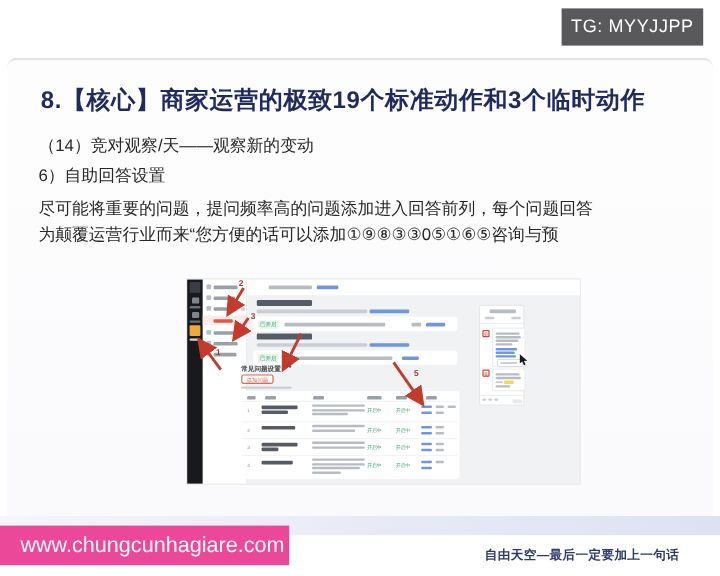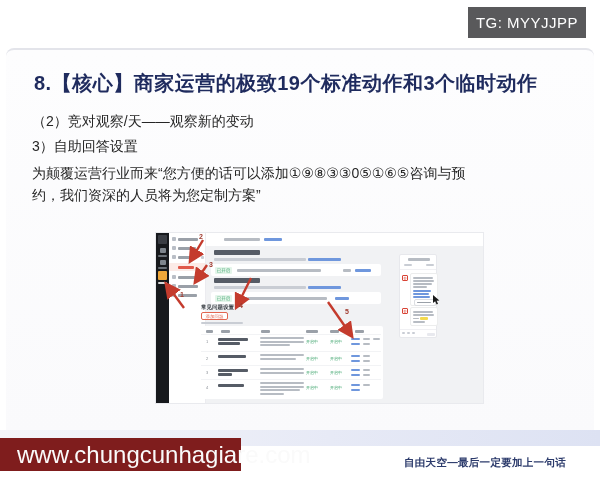--- a/index.html
+++ b/index.html
@@ -16,22 +16,22 @@
   .tg-badge{position:absolute;left:468px;top:7px;width:118px;height:31px;background:#59595b;
             color:#fff;font-size:15px;display:flex;align-items:center;justify-content:center;letter-spacing:.5px;}
   .card{position:absolute;left:6px;top:48px;width:588px;height:384px;border-radius:8px 8px 0 0;
         background:linear-gradient(180deg,#fdfdfe,#fafafc);border-top:2px solid #e3e4ea;}
   .title{position:absolute;left:28px;top:20px;font-size:20px;font-weight:700;color:#1f2b5e;letter-spacing:.5px;}
   .bodyline{position:absolute;left:26px;font-size:14px;color:#262626;}
   .para{position:absolute;left:26px;top:112px;font-size:14px;color:#262626;line-height:22.4px;white-space:nowrap;}
   .tagline{position:absolute;top:406px;right:28px;font-size:10.5px;font-weight:700;color:#2b3a6b;letter-spacing:.3px;}
   .strip{position:absolute;left:0;top:430px;width:600px;height:16px;
          background:linear-gradient(90deg,#f5f6fa,#e7eaf6 55%,#dde2f3);}
-  .watermark{position:absolute;left:0;top:438px;width:241px;height:33px;background:#7f1d1d;
-             color:#fafafa;font-size:24px;display:flex;align-items:center;padding-left:17px;box-sizing:border-box;}
+  .watermark{position:absolute;left:0;top:438px;width:241px;height:33px;background:#ec4899;
+             color:#fafafa;font-size:18px;display:flex;align-items:center;padding-left:17px;box-sizing:border-box;}
 
   
   .shot{position:absolute;left:149px;top:182px;width:327px;height:170px;background:#f1f2f4;
         border:1px solid #e9eaee;box-sizing:content-box;}
   .sidebar{position:absolute;left:0;top:0;width:13px;height:170px;background:#17191d;}
   .submenu{position:absolute;left:13px;top:0;width:37px;height:170px;background:#fff;border-right:1px solid #ececf0;box-sizing:border-box;}
   .topbar{position:absolute;left:50px;top:0;width:277px;height:13px;background:#fff;}
   .whiterow{position:absolute;background:#fff;border-radius:2px;}
   .tag-green{position:absolute;background:#e4f5ea;color:#3aa36a;font-size:4.5px;display:flex;align-items:center;justify-content:center;border-radius:1px;}
   .green-txt{position:absolute;color:#3aa36a;font-size:4px;}
@@ -54,25 +54,25 @@
 </style>
 </head>
 <body>
 
 <div class="canvas">
 
   <div class="tg-badge">TG: MYYJJPP</div>
 
   <div class="card">
     <div class="title">8.【核心】商家运营的极致19个标准动作和3个临时动作</div>
-    <div class="bodyline" style="top:63px;">（2）竞对观察/天——观察新的变动</div>
-    <div class="bodyline" style="top:88px;">3）自助回答设置</div>
+    <div class="bodyline" style="top:63px;">（14）竞对观察/天——观察新的变动</div>
+    <div class="bodyline" style="top:88px;">6）自助回答设置</div>
     <div class="para">
+      <div>尽可能将重要的问题，提问频率高的问题添加进入回答前列，每个问题回答</div>
       <div>为颠覆运营行业而来“您方便的话可以添加①⑨⑧③③0⑤①⑥⑤咨询与预</div>
-      <div>约，我们资深的人员将为您定制方案”</div>
     </div>
 
     <div class="shot">
 
       <div class="sidebar">
         <div class="sb-icon" style="left:2px;top:2px;width:9px;height:9px;background:#3a3d44;"></div>
         <div class="sb-icon" style="left:3.5px;top:15px;width:6px;height:5px;"></div>
         <div class="bar" style="left:2px;top:22px;width:9px;height:2px;background:#6a7077;"></div>
         <div class="sb-icon" style="left:3.5px;top:27px;width:6px;height:5px;"></div>
         <div class="bar" style="left:2px;top:34px;width:9px;height:2px;background:#6a7077;"></div>

